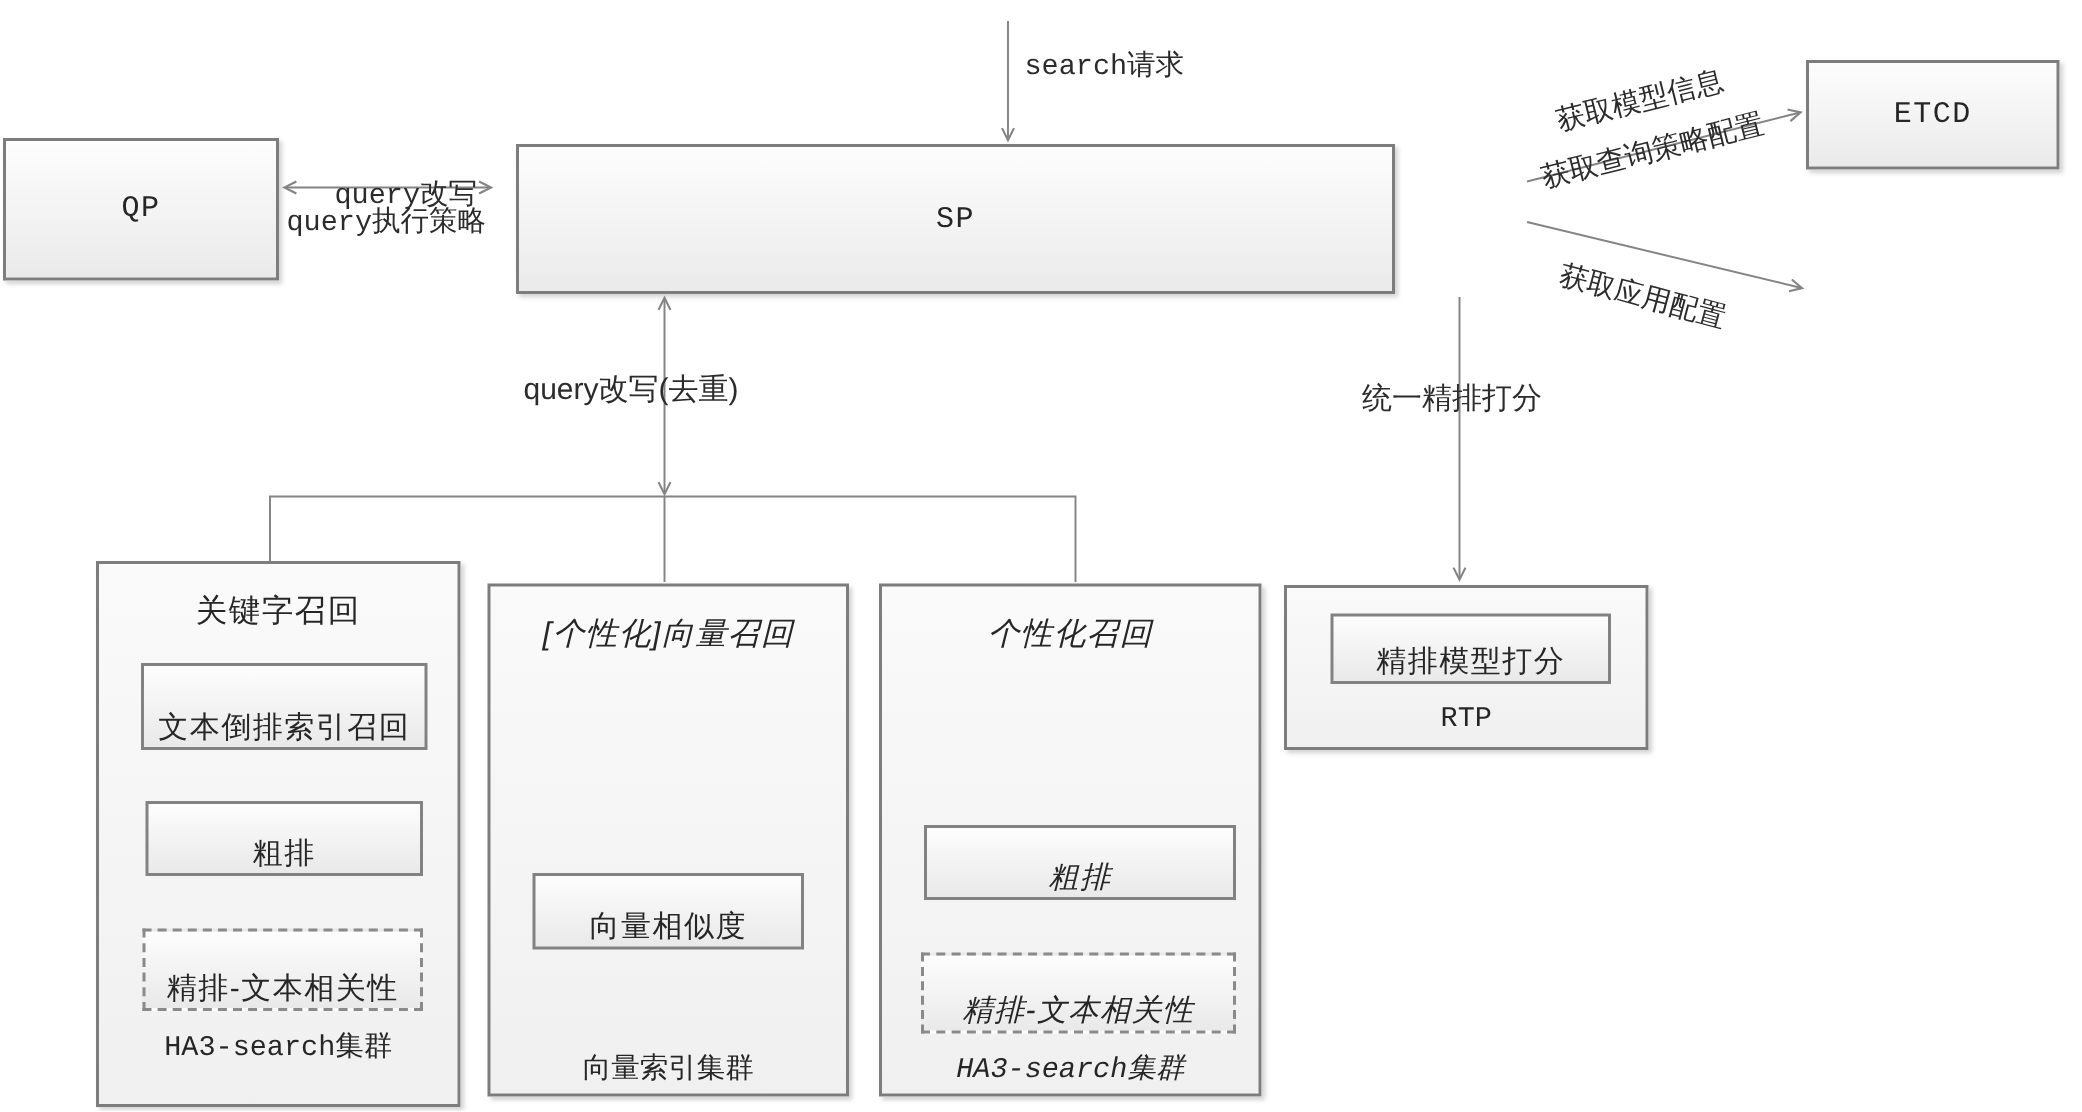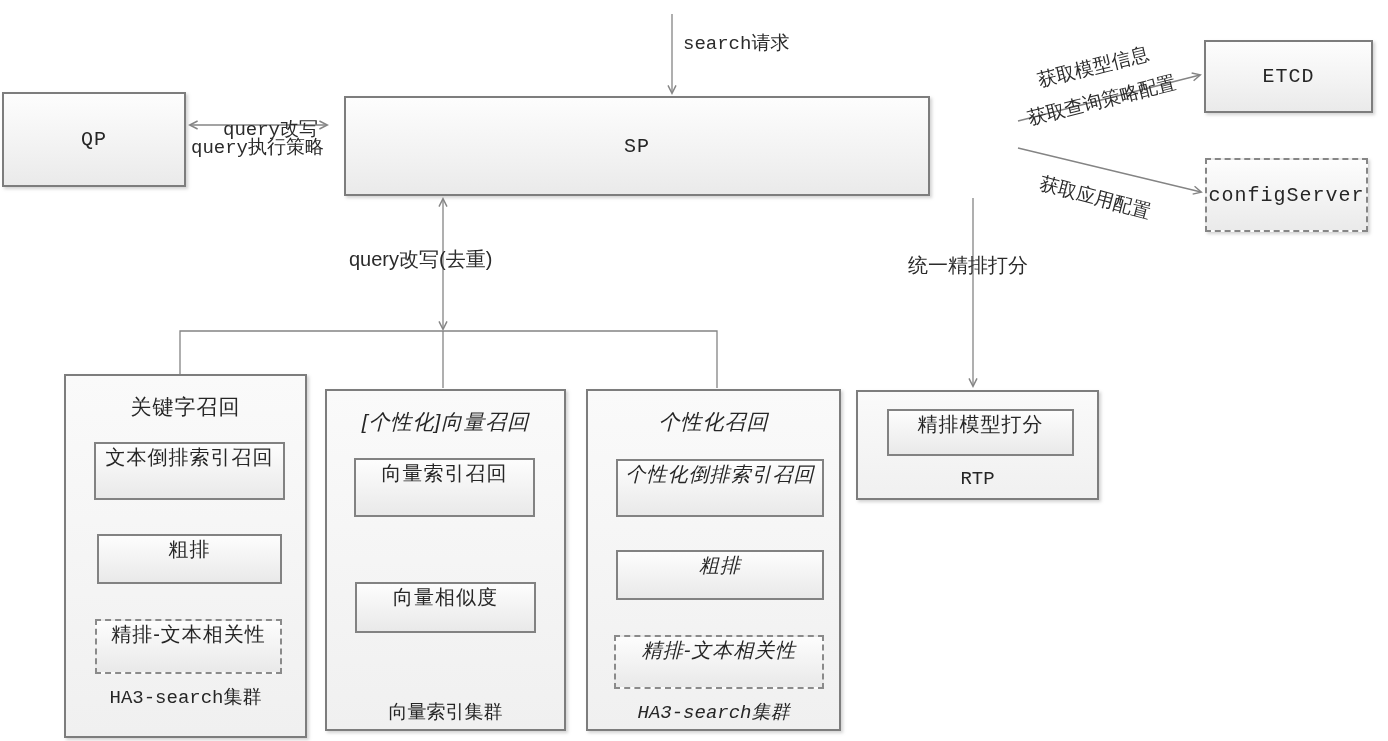--- a/index.html
+++ b/index.html
@@ -41,21 +41,21 @@
     text-align: center;
     font-size: 21px;
     letter-spacing: 1px;
   }
   .step {
     position: absolute;
     box-sizing: border-box;
     border: 2px solid #828282;
     background: linear-gradient(to bottom, #fdfdfd 0%, #f1f1f1 60%, #e9e9e9 100%);
     display: flex;
-    align-items: flex-start;
+    align-items: flex-end;
     justify-content: center;
     font-size: 20px;
     letter-spacing: 1px;
     z-index: 3;
   }
   .step.dashed { border: 2px dashed #8a8a8a; }
   .cluster-footer {
     position: absolute;
     left: 0; right: 0;
     text-align: center;
@@ -119,23 +119,20 @@
   </div>
 
   <div class="node" style="left:344px; top:96px; width:586px; height:100px;">
     <span class="node-label mono">SP</span>
   </div>
 
   <div class="node" style="left:1204px; top:40px; width:169px; height:73px;">
     <span class="node-label mono">ETCD</span>
   </div>
 
-  <div class="node dashed" style="left:1205px; top:158px; width:163px; height:74px;">
-    <span class="node-label mono">configServer</span>
-  </div>
 
   <div class="cluster" style="left:856px; top:390px; width:243px; height:110px;">
     <div class="step" style="left:29px; top:17px; width:187px; height:47px;">
       <span>精排模型打分</span>
     </div>
     <div class="cluster-footer" style="top:76px;">RTP</div>
   </div>
 
   <div class="cluster" style="left:64px; top:374px; width:243px; height:364px;">
     <div class="cluster-title" style="top:17px;">关键字召回</div>
@@ -146,34 +143,28 @@
       <span>粗排</span>
     </div>
     <div class="step dashed" style="left:29px; top:243px; width:187px; height:55px;">
       <span>精排-文本相关性</span>
     </div>
     <div class="cluster-footer" style="top:308px;">HA3-search集群</div>
   </div>
 
   <div class="cluster" style="left:325px; top:389px; width:241px; height:342px;">
     <div class="cluster-title" style="top:17px;font-style:italic;">[个性化]向量召回</div>
-    <div class="step" style="left:27px; top:67px; width:181px; height:59px;">
-      <span>向量索引召回</span>
-    </div>
     <div class="step" style="left:28px; top:163px; width:181px; height:51px;margin-top:28px;">
       <span>向量相似度</span>
     </div>
     <div class="cluster-footer" style="top:308px;">向量索引集群</div>
   </div>
 
   <div class="cluster" style="left:586px; top:389px; width:255px; height:342px;font-style:italic;">
     <div class="cluster-title" style="top:17px;">个性化召回</div>
-    <div class="step" style="left:28px; top:68px; width:208px; height:58px;">
-      <span>个性化倒排索引召回</span>
-    </div>
     <div class="step" style="left:28px; top:159px; width:208px; height:50px;">
       <span>粗排</span>
     </div>
     <div class="step dashed" style="left:26px; top:244px; width:210px; height:54px;">
       <span>精排-文本相关性</span>
     </div>
     <div class="cluster-footer" style="top:308px;">HA3-search集群</div>
   </div>
 
   <div class="edge-label mono" style="left:683px; top:30px;">search请求</div>

